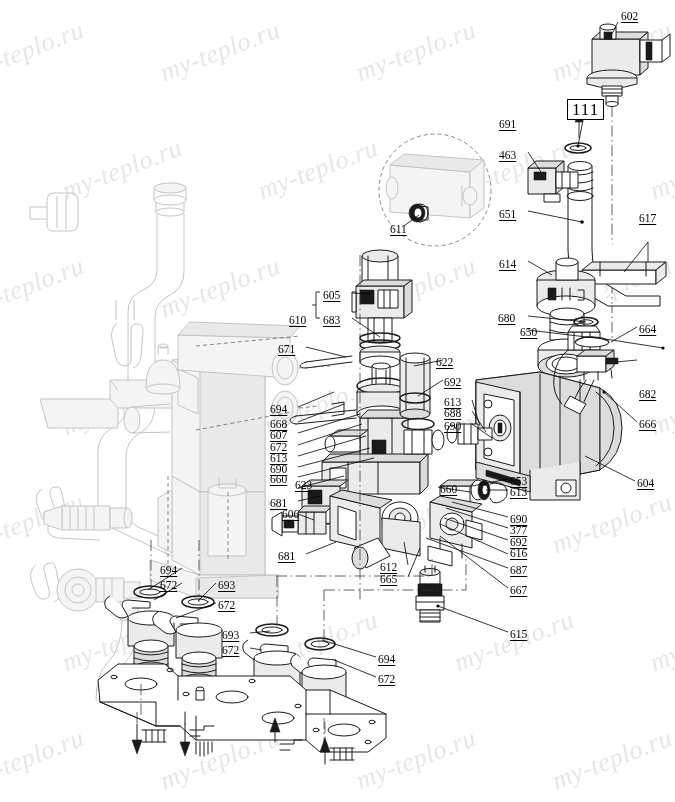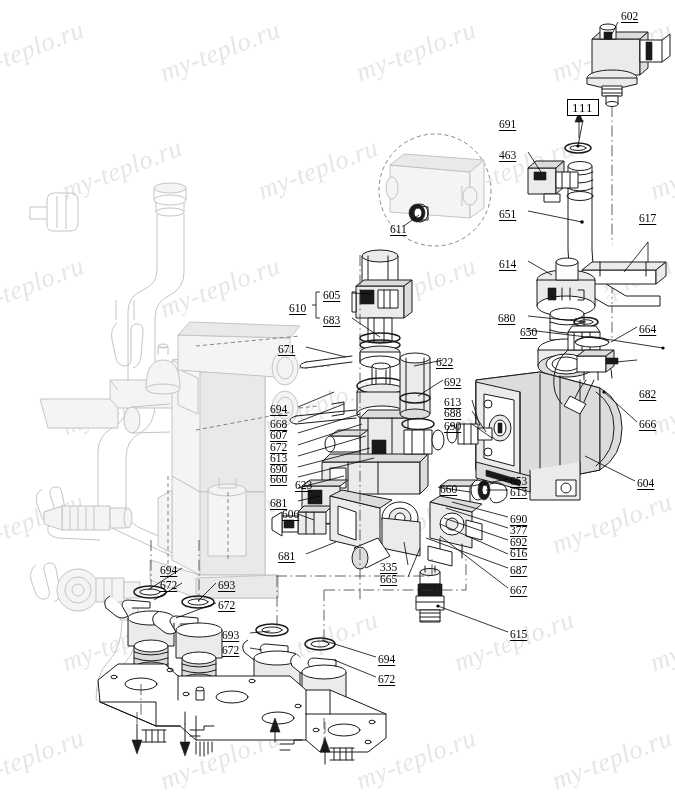--- a/index.html
+++ b/index.html
@@ -18,21 +18,21 @@
 
   
   #art{position:absolute;left:0;top:0;z-index:10;}
 
   
   #labels{position:absolute;left:0;top:0;width:675px;height:802px;z-index:30;}
   .lbl{position:absolute;font-family:"Liberation Serif", serif;
        font-size:11.5px;color:#000;text-decoration:underline;
        text-underline-offset:1.5px;white-space:nowrap;line-height:1;text-align:center;}
   .lbl.box{text-decoration:none;border:1.3px solid #000;padding:1px 4px;
-           font-size:13px;background:#fff;letter-spacing:1px;}
+           font-size:17px;background:#fff;letter-spacing:1px;}
 </style>
 </head>
 <body>
 
 <div id="stage">
 
   <div id="wm">
       <div class="wm" style="left: -40px; top: 60px; color: rgb(230, 230, 230);">my-teplo.ru</div>
       <div class="wm" style="left: 156px; top: 60px; color: rgb(230, 230, 230);">my-teplo.ru</div>
       <div class="wm" style="left: 352px; top: 60px; color: rgb(230, 230, 230);">my-teplo.ru</div>
@@ -615,21 +615,21 @@
 
   <div id="labels">
       <div class="lbl" style="left: 621px; top: 11px;">602</div>
       <div class="lbl box" style="left: 567px; top: 99px;">111</div>
       <div class="lbl" style="left: 499px; top: 119px;">691</div>
       <div class="lbl" style="left: 499px; top: 150px;">463</div>
       <div class="lbl" style="left: 499px; top: 209px;">651</div>
       <div class="lbl" style="left: 639px; top: 213px;">617</div>
       <div class="lbl" style="left: 499px; top: 259px;">614</div>
       <div class="lbl" style="left: 390px; top: 224px;">611</div>
-      <div class="lbl" style="left: 289px; top: 303px; font-family: Liberation Serif, serif;">610</div>
+      <div class="lbl" style="left: 289px; top: 315px; font-family: Liberation Serif, serif;">610</div>
       <div class="lbl" style="left: 323px; top: 290px;">605</div>
       <div class="lbl" style="left: 323px; top: 315px;">683</div>
       <div class="lbl" style="left: 278px; top: 344px;">671</div>
       <div class="lbl" style="left: 498px; top: 313px;">680</div>
       <div class="lbl" style="left: 520px; top: 327px;">650</div>
       <div class="lbl" style="left: 639px; top: 324px;">664</div>
       <div class="lbl" style="left: 639px; top: 357px; margin-top: 32px;">682</div>
       <div class="lbl" style="left: 436px; top: 357px;">622</div>
       <div class="lbl" style="left: 444px; top: 377px;">692</div>
       <div class="lbl" style="left: 639px; top: 419px;">666</div>
@@ -650,21 +650,21 @@
       <div class="lbl" style="left: 637px; top: 478px;">604</div>
       <div class="lbl" style="left: 510px; top: 476px;">653</div>
       <div class="lbl" style="left: 510px; top: 487px;">613</div>
       <div class="lbl" style="left: 440px; top: 484px;">660</div>
       <div class="lbl" style="left: 510px; top: 514px;">690</div>
       <div class="lbl" style="left: 510px; top: 525px;">377</div>
       <div class="lbl" style="left: 510px; top: 537px;">692</div>
       <div class="lbl" style="left: 510px; top: 548px;">616</div>
       <div class="lbl" style="left: 510px; top: 565px;">687</div>
       <div class="lbl" style="left: 510px; top: 585px;">667</div>
-      <div class="lbl" style="left: 380px; top: 562px;">335</div>
+      <div class="lbl" style="left: 380px; top: 562px;">612</div>
       <div class="lbl" style="left: 380px; top: 574px;">665</div>
       <div class="lbl" style="left: 510px; top: 629px;">615</div>
       <div class="lbl" style="left: 160px; top: 565px;">694</div>
       <div class="lbl" style="left: 160px; top: 580px;">672</div>
       <div class="lbl" style="left: 218px; top: 580px;">693</div>
       <div class="lbl" style="left: 218px; top: 600px;">672</div>
       <div class="lbl" style="left: 222px; top: 630px;">693</div>
       <div class="lbl" style="left: 222px; top: 645px;">672</div>
       <div class="lbl" style="left: 378px; top: 654px;">694</div>
       <div class="lbl" style="left: 378px; top: 674px;">672</div>

